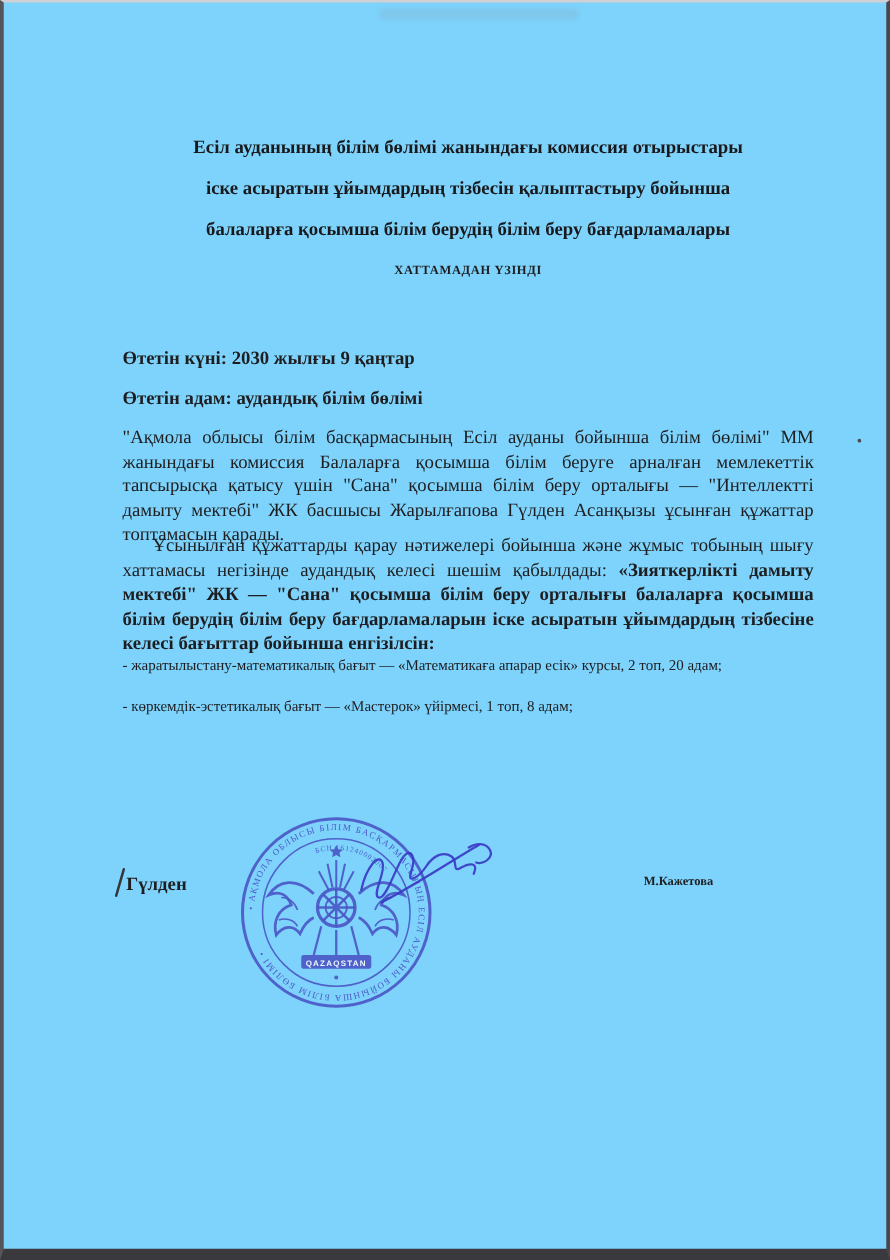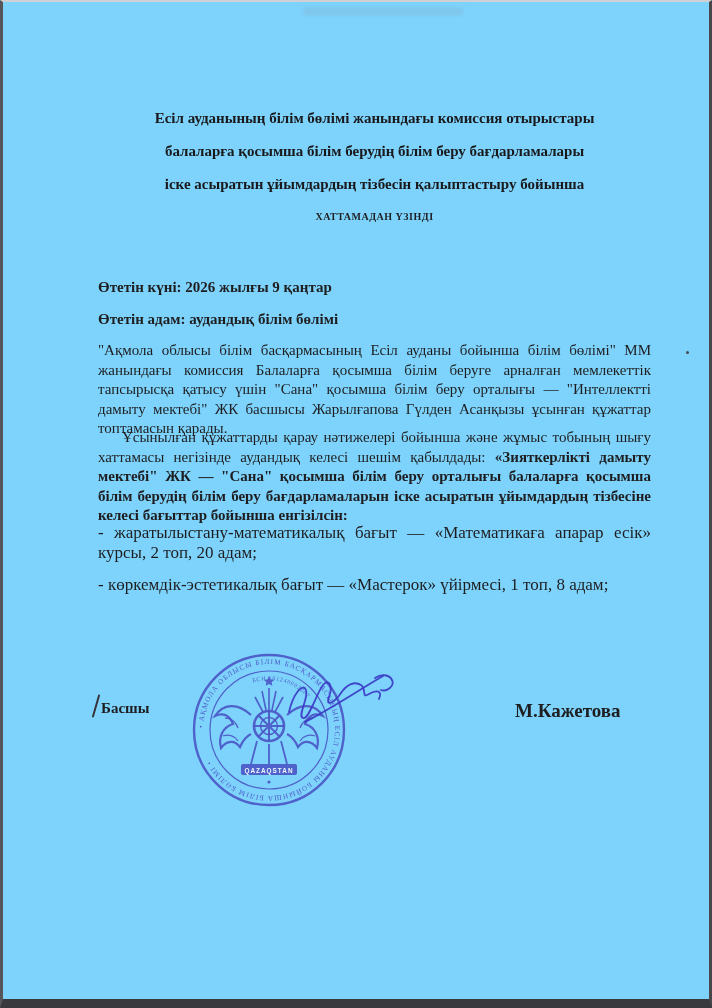--- a/index.html
+++ b/index.html
@@ -22,60 +22,60 @@
   .title-block { position:absolute; left:95px; top:106px; width:553px; text-align:center; }
   .title-line { font-weight:bold; font-size:15px; line-height:20px; margin-bottom:13px; color:#19191c; }
   .doc-type { font-weight:bold; font-size:10px; line-height:20px; margin-top:2px; letter-spacing:0.5px; }
   .meta-block { position:absolute; left:95px; top:275px; width:553px; }
   .meta-line { font-weight:bold; font-size:15px; line-height:20px; margin-bottom:12px; }
   .para { position:absolute; left:95px; width:553px; font-size:15px; line-height:19.5px; text-align:justify; }
   .p1 { top:339px; }
   .p2 { top:426px; text-indent:24px; }
   .p2 .bold { font-weight:bold; }
   .list-block { position:absolute; left:95px; top:521px; width:553px; }
-  .list-item { font-size:17px; line-height:19.5px; text-align:justify; margin-bottom:13px; }
+  .list-item { font-size:12px; line-height:19.5px; text-align:justify; margin-bottom:13px; }
   .sig-role { position:absolute; left:98px; top:698px; font-weight:bold; font-size:15px; }
-  .sig-name { position:absolute; left:512px; top:698px; font-weight:bold; font-size:19px; }
+  .sig-name { position:absolute; left:512px; top:698px; font-weight:bold; font-size:10px; }
   .pen-slash { position:absolute; left:92px; top:692px; width:2px; height:24px;
     background:#35353a; transform:rotate(16deg); border-radius:1px; }
   .stamp-wrap { position:absolute; left:182px; top:650px; width:168px; height:160px; opacity:0.88; }
   .sign-wrap { position:absolute; left:276px; top:664px; width:125px; height:75px; }
   .artifact-dot { position:absolute; left:683px; top:349px; width:3px; height:3px;
     background:#4a4a4e; border-radius:50%; }
 </style>
 </head>
 <body>
 
 <div class="page">
 
   <div class="smudge"></div>
 
   <header class="title-block">
     <div class="title-line">Есіл ауданының білім бөлімі жанындағы комиссия отырыстары</div>
+    <div class="title-line">іске асыратын ұйымдардың тізбесін қалыптастыру бойынша</div>
     <div class="title-line">балаларға қосымша білім берудің білім беру бағдарламалары</div>
-    <div class="title-line">іске асыратын ұйымдардың тізбесін қалыптастыру бойынша</div>
     <div class="doc-type">ХАТТАМАДАН ҮЗІНДІ</div>
   </header>
 
   <div class="meta-block">
-    <div class="meta-line">Өтетін күні: 2026 жылғы 9 қаңтар</div>
+    <div class="meta-line">Өтетін күні: 2030 жылғы 9 қаңтар</div>
     <div class="meta-line">Өтетін адам: аудандық білім бөлімі</div>
   </div>
 
   <p class="para p1">"Ақмола облысы білім басқармасының Есіл ауданы бойынша білім бөлімі" ММ жанындағы комиссия Балаларға қосымша білім беруге арналған мемлекеттік тапсырысқа қатысу үшін "Сана" қосымша білім беру орталығы — "Интеллектті дамыту мектебі" ЖК басшысы Жарылғапова Гүлден Асанқызы ұсынған құжаттар топтамасын қарады.</p>
 
   <p class="para p2"><span>Ұсынылған құжаттарды қарау нәтижелері бойынша және жұмыс тобының шығу хаттамасы негізінде аудандық келесі шешім қабылдады: </span><span class="bold">«Зияткерлікті дамыту мектебі" ЖК — "Сана" қосымша білім беру орталығы балаларға қосымша білім берудің білім беру бағдарламаларын іске асыратын ұйымдардың тізбесіне келесі бағыттар бойынша енгізілсін:</span></p>
 
   <div class="list-block">
     <p class="list-item">- жаратылыстану-математикалық бағыт — «Математикаға апарар есік» курсы, 2 топ, 20 адам;</p>
     <p class="list-item">- көркемдік-эстетикалық бағыт — «Мастерок» үйірмесі, 1 топ, 8 адам;</p>
   </div>
 
   <span class="pen-slash"></span>
-  <div class="sig-role">Басшы</div>
+  <div class="sig-role">Гүлден</div>
   <div class="sig-name">М.Кажетова</div>
 
   <div class="stamp-wrap">
     <svg width="168" height="160" viewBox="0 0 168 160">
       <defs>
         <path id="ringPath" d="M84,78 m-66,0 a66,66 0 1,1 132,0 a66,66 0 1,1 -132,0"></path>
         <path id="innerArc" d="M84,78 m-50,0 a50,50 0 1,1 100,0"></path>
       </defs>
       <g stroke="#4343bd" fill="none" stroke-opacity="0.9">
         <circle cx="84" cy="78" r="75" stroke-width="2.4"></circle>

